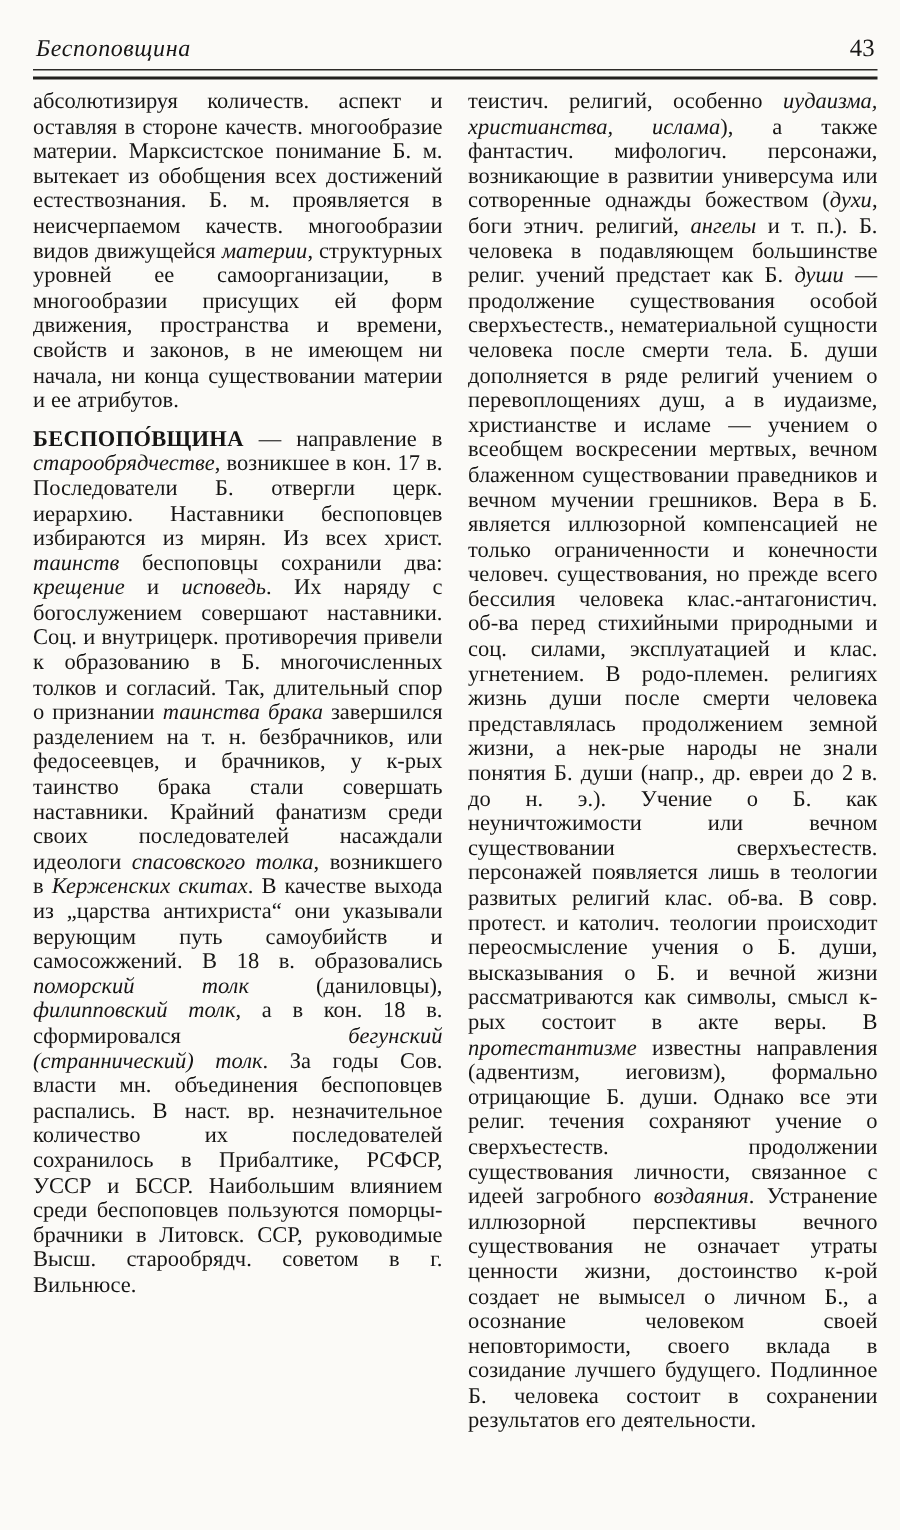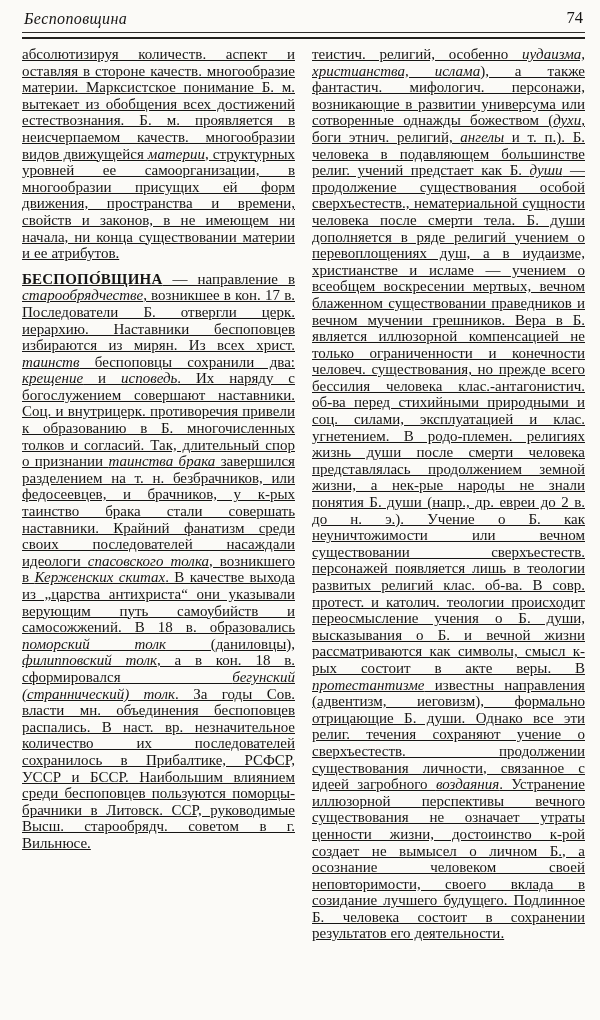--- a/index.html
+++ b/index.html
@@ -2,21 +2,21 @@
 <html lang="ru"><head>
 <meta charset="utf-8">
 <style>
   html, body { margin: 0; padding: 0; background: #e8e6e1; }
   .page {
     position: relative;
     width: 600px; height: 1020px;
     margin: 0 auto;
     background: #fbfaf7;
     box-sizing: border-box;
-    padding: 6px 15px 0 22px;
+    padding: 20px 15px 0 22px;
     font-family: "Liberation Serif", "DejaVu Serif", serif;
     color: #161514;
     overflow: hidden;
   }
   .header-row {
     display: flex;
     justify-content: space-between;
     align-items: flex-end;
     padding: 2px 2px 3px 2px;
   }
@@ -38,34 +38,33 @@
   }
   .column {
     width: 273px;
     height: 955px;
     overflow: hidden;
     text-align: justify;
     font-size: 15px;
     line-height: 16.6px;
     word-spacing: 0.3px;
     hyphens: auto;
-    text-decoration: underline;
   }
   .column p { margin: 0; padding: 0; }
   .column p.entry { margin-top: 9px; }
   .it { font-style: italic; }
   .hw { font-weight: bold; letter-spacing: 0.2px; }
 </style>
 </head>
 <body>
 
 <div class="page">
   <div class="header-row">
     <span class="running-title">Беспоповщина</span>
-    <span class="page-number">74</span>
+    <span class="page-number">43</span>
   </div>
   <div class="rule-thin"></div>
   <div class="rule-thick"></div>
   <div class="columns">
     <div class="column">
         <p><span>абсолютизируя количеств. аспект и оставляя в стороне качеств. многообразие материи. Марксистское понимание Б. м. вытекает из обобщения всех достижений естествознания. Б. м. проявляется в неисчерпаемом качеств. многообразии видов движущейся </span><span class="it">материи</span><span>, структурных уровней ее самоорганизации, в многообразии присущих ей форм движения, пространства и времени, свойств и законов, в не имеющем ни начала, ни конца существовании материи и ее атрибутов.</span></p>
         <p class="entry"><span class="hw">БЕСПОПО́ВЩИНА</span><span> — направление в </span><span class="it">старообрядчестве</span><span>, возникшее в кон. 17 в. Последователи Б. отвергли церк. иерархию. Наставники беспоповцев избираются из мирян. Из всех христ. </span><span class="it">таинств</span><span> беспоповцы сохранили два: </span><span class="it">крещение</span><span> и </span><span class="it">исповедь</span><span>. Их наряду с богослужением совершают наставники. Соц. и внутрицерк. противоречия привели к образованию в Б. многочисленных толков и согласий. Так, длительный спор о признании </span><span class="it">таинства брака</span><span> завершился разделением на т. н. безбрачников, или федосеевцев, и брачников, у к-рых таинство брака стали совершать наставники. Крайний фанатизм среди своих последователей насаждали идеологи </span><span class="it">спасовского толка</span><span>, возникшего в </span><span class="it">Керженских скитах</span><span>. В качестве выхода из „царства антихриста“ они указывали верующим путь самоубийств и самосожжений. В 18 в. образовались </span><span class="it">поморский толк</span><span> (даниловцы), </span><span class="it">филипповский толк</span><span>, а в кон. 18 в. сформировался </span><span class="it">бегунский (страннический) толк</span><span>. За годы Сов. власти мн. объединения беспоповцев распались. В наст. вр. незначительное количество их последователей сохранилось в Прибалтике, РСФСР, УССР и БССР. Наибольшим влиянием среди беспоповцев пользуются поморцы-брачники в Литовск. ССР, руководимые Высш. старообрядч. советом в г. Вильнюсе.</span></p>
       </div>
     <div class="column">
         <p><span>теистич. религий, особенно </span><span class="it">иудаизма, христианства, ислама</span><span>), а также фантастич. мифологич. персонажи, возникающие в развитии универсума или сотворенные однажды божеством (</span><span class="it">духи</span><span>, боги этнич. религий, </span><span class="it">ангелы</span><span> и т. п.). Б. человека в подавляющем большинстве религ. учений предстает как Б. </span><span class="it">души</span><span> — продолжение существования особой сверхъестеств., нематериальной сущности человека после смерти тела. Б. души дополняется в ряде религий учением о перевоплощениях душ, а в иудаизме, христианстве и исламе — учением о всеобщем воскресении мертвых, вечном блаженном существовании праведников и вечном мучении грешников. Вера в Б. является иллюзорной компенсацией не только ограниченности и конечности человеч. существования, но прежде всего бессилия человека клас.-антагонистич. об-ва перед стихийными природными и соц. силами, эксплуатацией и клас. угнетением. В родо-племен. религиях жизнь души после смерти человека представлялась продолжением земной жизни, а нек-рые народы не знали понятия Б. души (напр., др. евреи до 2 в. до н. э.). Учение о Б. как неуничтожимости или вечном существовании сверхъестеств. персонажей появляется лишь в теологии развитых религий клас. об-ва. В совр. протест. и католич. теологии происходит переосмысление учения о Б. души, высказывания о Б. и вечной жизни рассматриваются как символы, смысл к-рых состоит в акте веры. В </span><span class="it">протестантизме</span><span> известны направления (адвентизм, иеговизм), формально отрицающие Б. души. Однако все эти религ. течения сохраняют учение о сверхъестеств. продолжении существования личности, связанное с идеей загробного </span><span class="it">воздаяния</span><span>. Устранение иллюзорной перспективы вечного существования не означает утраты ценности жизни, достоинство к-рой создает не вымысел о личном Б., а осознание человеком своей неповторимости, своего вклада в созидание лучшего будущего. Подлинное Б. человека состоит в сохранении результатов его деятельности.</span></p>

